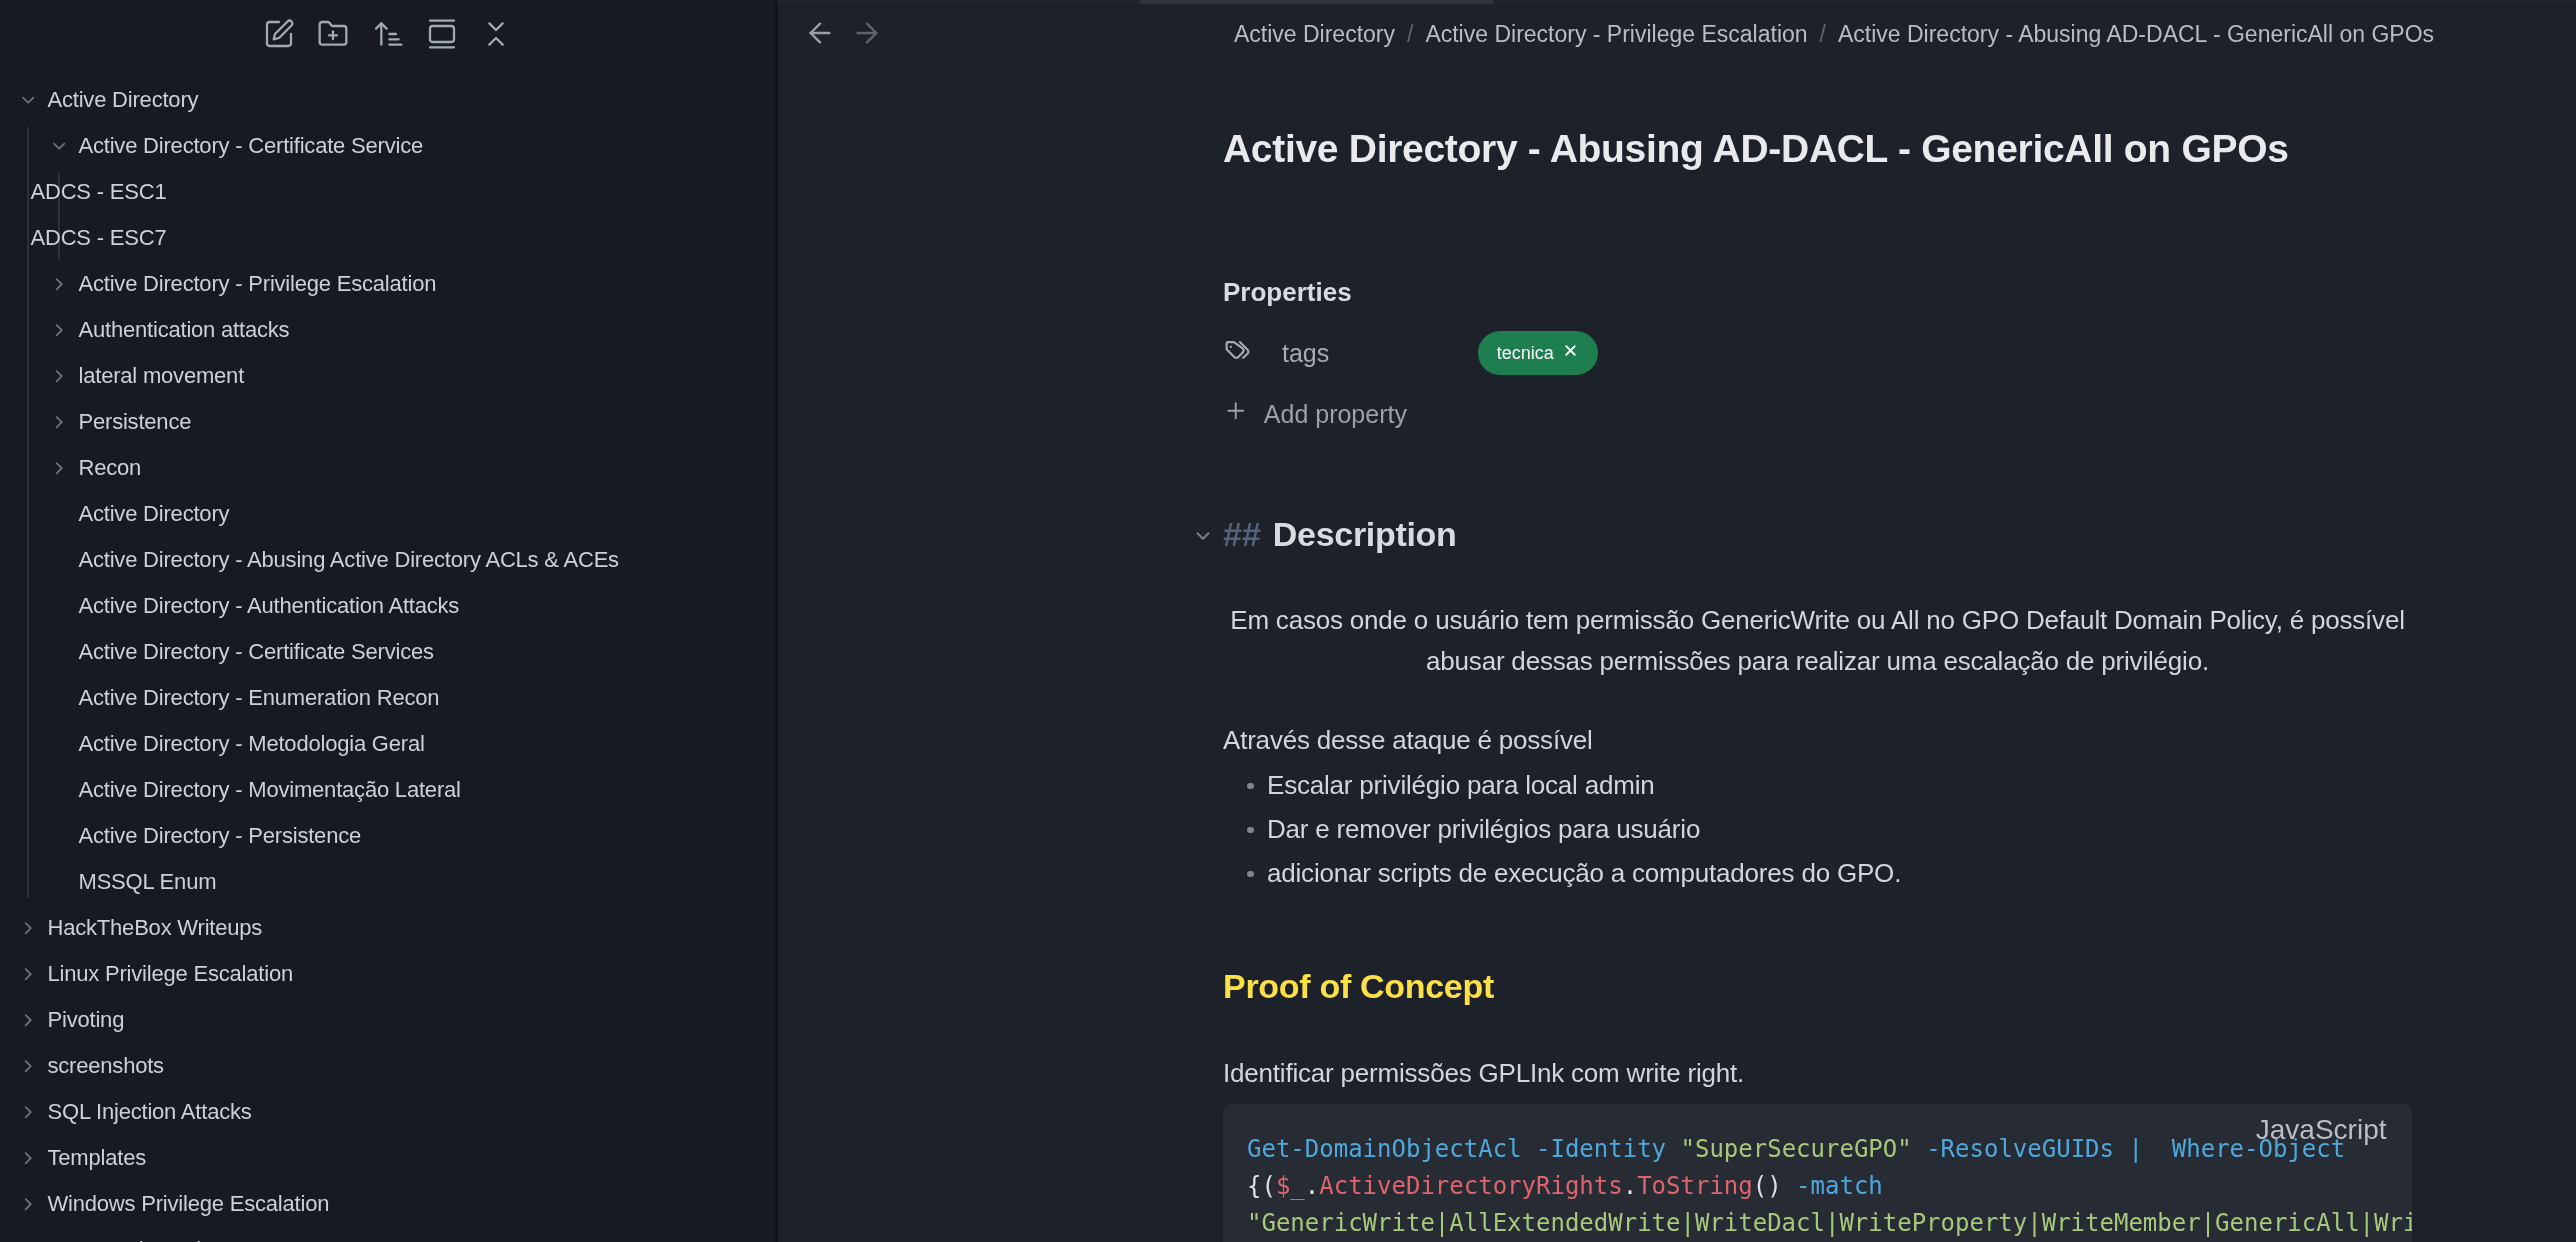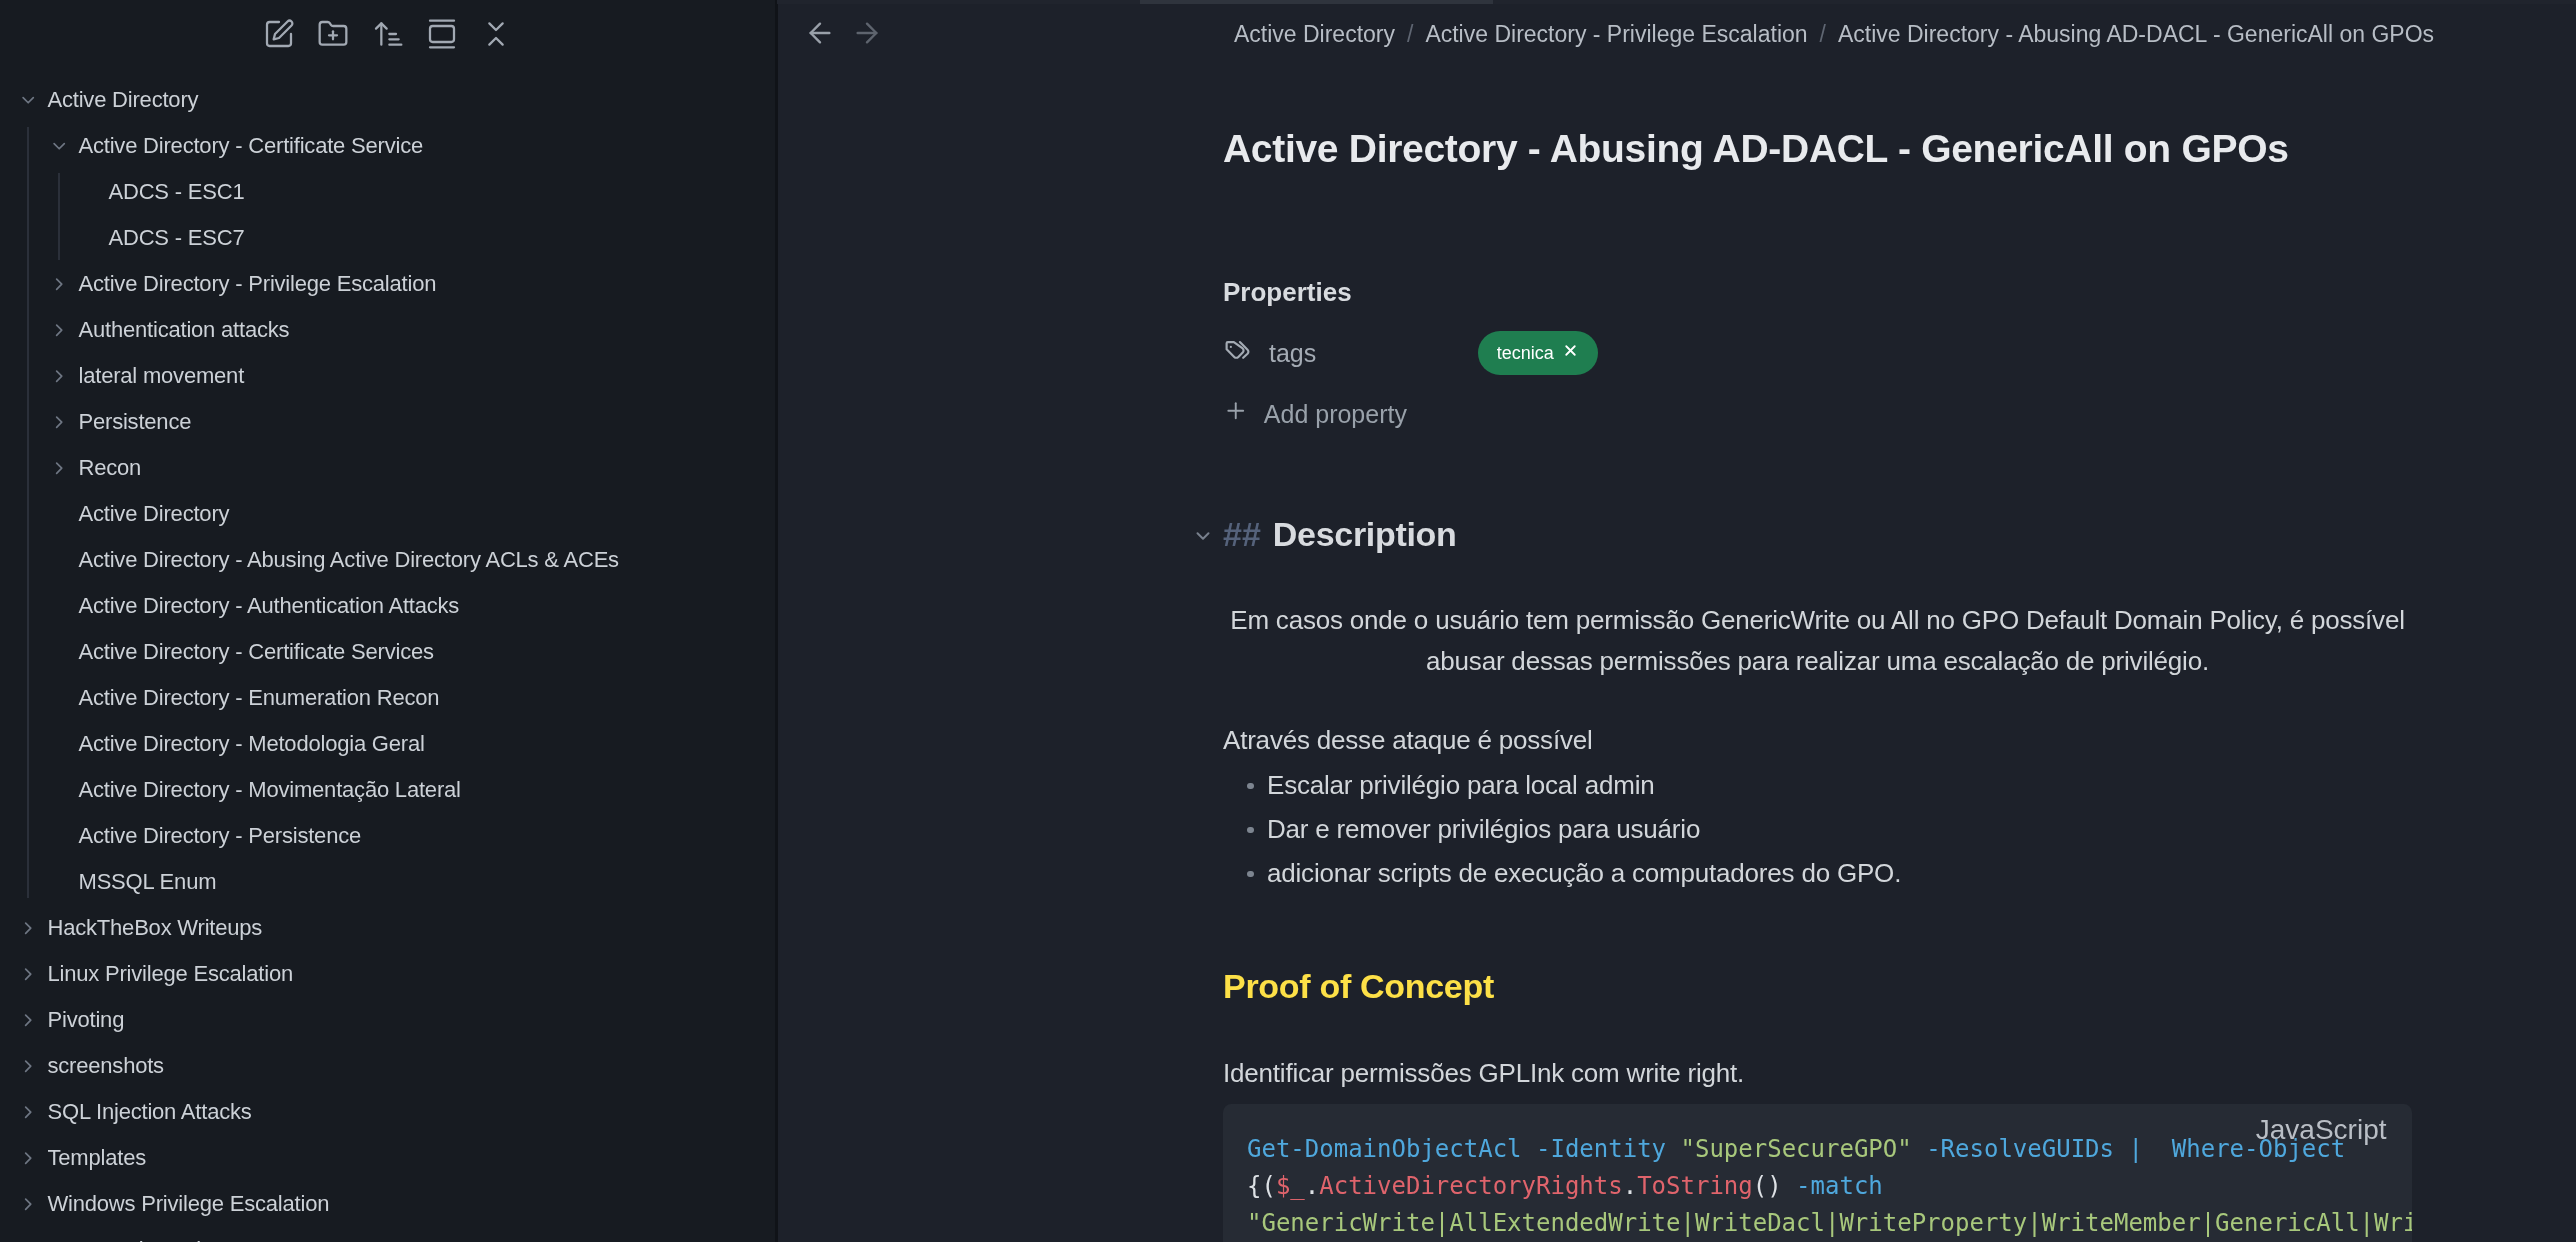--- a/index.html
+++ b/index.html
@@ -14,21 +14,21 @@
                       display:flex; justify-content:center; align-items:center; gap:20.4px; }
   .tool-btn { width:34px; height:34px; display:flex; align-items:center; justify-content:center;
               background:transparent; border:none; color:#a2a9b3; cursor:pointer; }
   .tool-btn svg { width:32px; height:32px; }
 
   .tree { position:absolute; left:0; top:77px; width:775px; }
   .tree-row { display:flex; align-items:center; height:46px; color:#ccd1d7;
               font-size:22px; letter-spacing:-0.2px; cursor:pointer; white-space:nowrap; }
   .tree-row.lvl1 { padding-left:17px; }
   .tree-row.lvl2 { padding-left:48px; }
-  .tree-row.lvl3 { padding-left:78px; }
+  .tree-row.lvl3 { }
   .twirl { width:22px; height:22px; margin-right:8.5px; flex:0 0 22px;
            display:flex; align-items:center; justify-content:center; color:#6e7683; }
   .twirl svg { width:20.4px; height:20.4px; }
   .guide { position:absolute; width:1.7px; background:#2b303a; }
   .guide-l1 { left:27px; top:127px; height:771px; }
   .guide-l2 { left:58px; top:173px; height:87px; }
 
   
   .tabstrip { position:absolute; left:777px; top:0; right:0; height:4.2px; background:#20242d; }
   .tab-active { position:absolute; left:1140px; top:0; width:353px; height:4.2px; background:#2f343d; }
@@ -42,21 +42,21 @@
                 font-size:23px; color:#b7bdc5; white-space:nowrap; }
   .crumb { cursor:pointer; }
   .crumb-sep { color:#5f6672; margin:0 12px; }
 
   
   .note-title { position:absolute; left:1223px; top:121px; width:1189px;
                 font-size:39px; line-height:56px; font-weight:700; color:#e8eaed; letter-spacing:-0.3px; }
   .props-heading { position:absolute; left:1223px; top:277px; font-size:26px; font-weight:700; color:#d8dbdf; }
   .prop-row { position:absolute; left:1223px; top:331px; width:1189px; height:44px;
               display:flex; align-items:center; }
-  .prop-key { display:flex; align-items:center; gap:17px; color:#a4abb4; font-size:25px; width:255px; }
+  .prop-key { display:flex; align-items:center; gap:30px; color:#a4abb4; font-size:25px; width:255px; }
   .prop-key svg { width:29px; height:29px; }
   .tag-pill { display:inline-flex; align-items:center; gap:8.5px; height:44px; padding:0 18.7px;
               background:#1f7e50; border-radius:22px; color:#ffffff; font-size:18px; cursor:pointer; }
   .tag-pill svg { width:17px; height:17px; }
   .add-prop { position:absolute; left:1223px; top:393px; height:42px; display:flex; align-items:center;
               gap:15.3px; color:#99a1aa; font-size:25px; cursor:pointer; }
   .add-prop svg { width:25.5px; height:25.5px; }
 
   .h2-row { position:absolute; left:1223px; top:511px; height:46px; display:flex; align-items:center; }
   .fold-chevron { position:absolute; left:-31px; top:13.6px; width:22px; height:22px; color:#78808d; cursor:pointer; }

